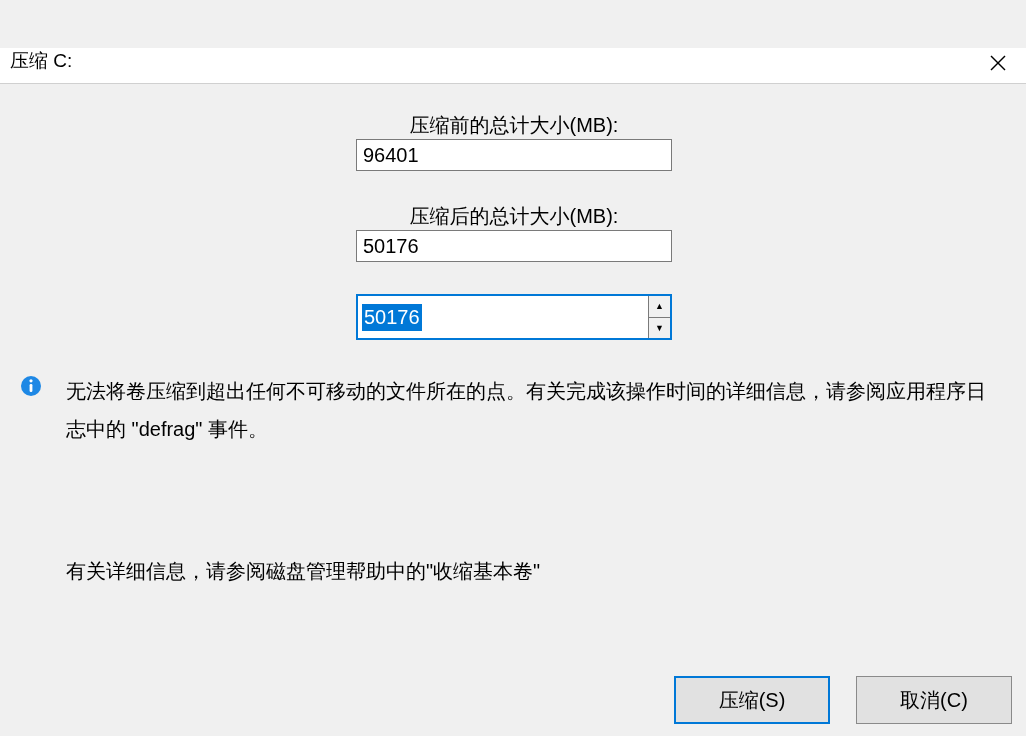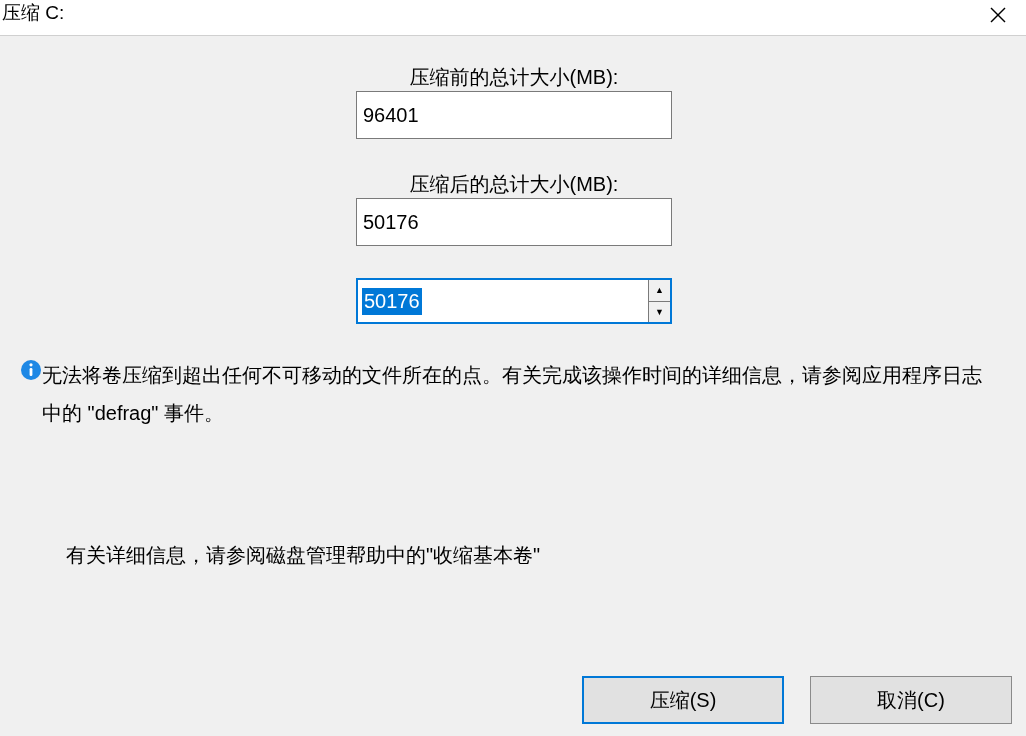--- a/index.html
+++ b/index.html
@@ -10,23 +10,24 @@
     font-size: 19px;
     background: #f0f0f0;
     color: #000;
     overflow: hidden;
   }
   .titlebar {
     display: flex;
     align-items: flex-start;
     justify-content: space-between;
     height: 36px;
-    padding: 0 6px 0 0;
+    padding: 0 6px 0 8px;
     background: #fff;
     border-bottom: 1px solid #d0d0d0;
+    margin-top: 48px;
   }
   .titlebar .title {
     padding-left: 2px;
     font-size: 19px;
   }
   .titlebar .close {
     width: 44px; height: 30px;
     display: flex; align-items: center; justify-content: center;
     cursor: default;
   }
@@ -41,21 +42,21 @@
     align-items: center;
     justify-content: space-between;
     margin-bottom: 32px;
     flex-direction: column;
   }
   .row .label {
     font-size: 20px;
   }
   .valbox, .spinbox {
     width: 316px;
-    height: 48px;
+    height: 32px;
     border: 1px solid #7a7a7a;
     background: #fff;
     font-size: 20px;
     padding: 4px 6px;
     line-height: 1.2;
     display: flex;
     align-items: center;
   }
   .spinbox-wrap {
     width: 316px;
@@ -87,20 +88,21 @@
     display: flex; align-items: center; justify-content: center;
     background: #f0f0f0;
     border-bottom: 1px solid #7a7a7a;
     font-size: 9px;
   }
   .spinbtn:last-child { border-bottom: none; }
 
   .info-block {
     display: flex;
     align-items: flex-start;
+    gap: 24px;
     margin-top: 18px;
     padding-right: 14px;
   }
   .info-icon {
     width: 22px; height: 22px;
     flex: 0 0 22px;
     margin-top: 3px;
   }
   .info-text {
     font-size: 20px;
@@ -114,21 +116,21 @@
   }
 
   .footer {
     position: absolute;
     bottom: 12px;
     right: 14px;
     display: flex;
     gap: 26px;
   }
   .btn {
-    width: 202px;
+    width: 156px;
     height: 48px;
     display: flex;
     align-items: center;
     justify-content: center;
     font-size: 20px;
     background: #e1e1e1;
     border: 1px solid #8a8a8a;
   }
   .btn.primary {
     border: 2px solid #0078d7;

